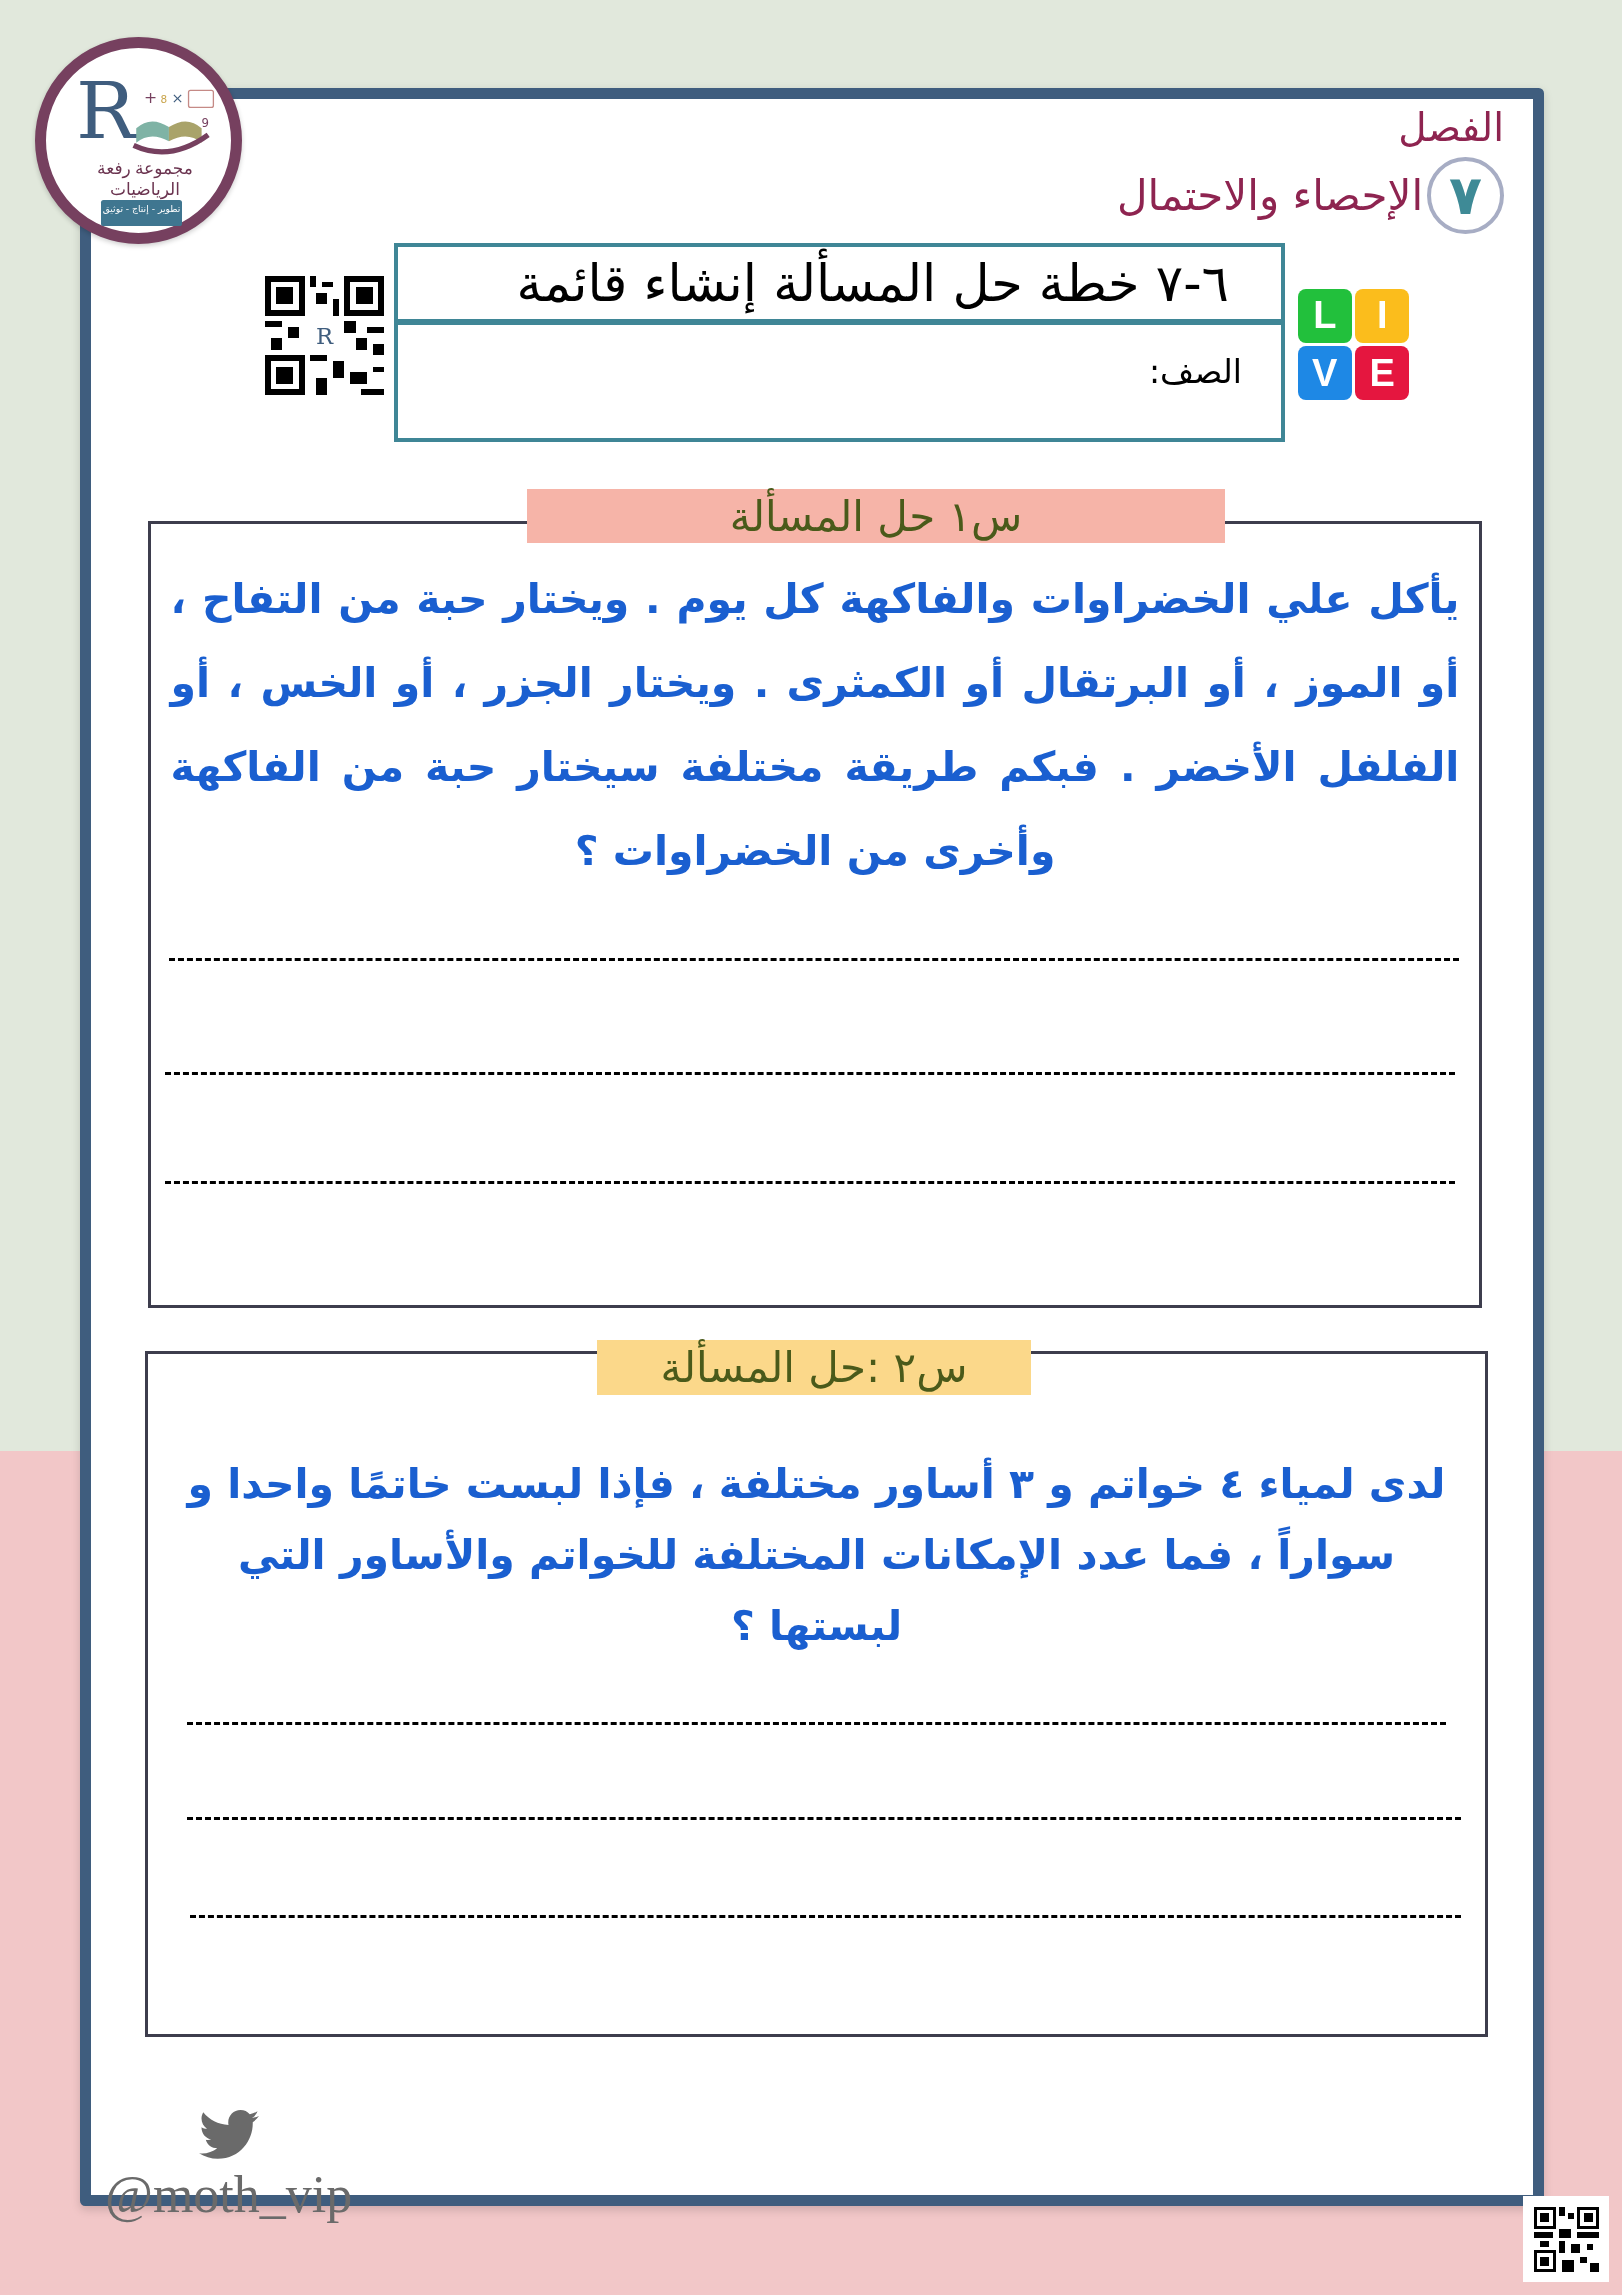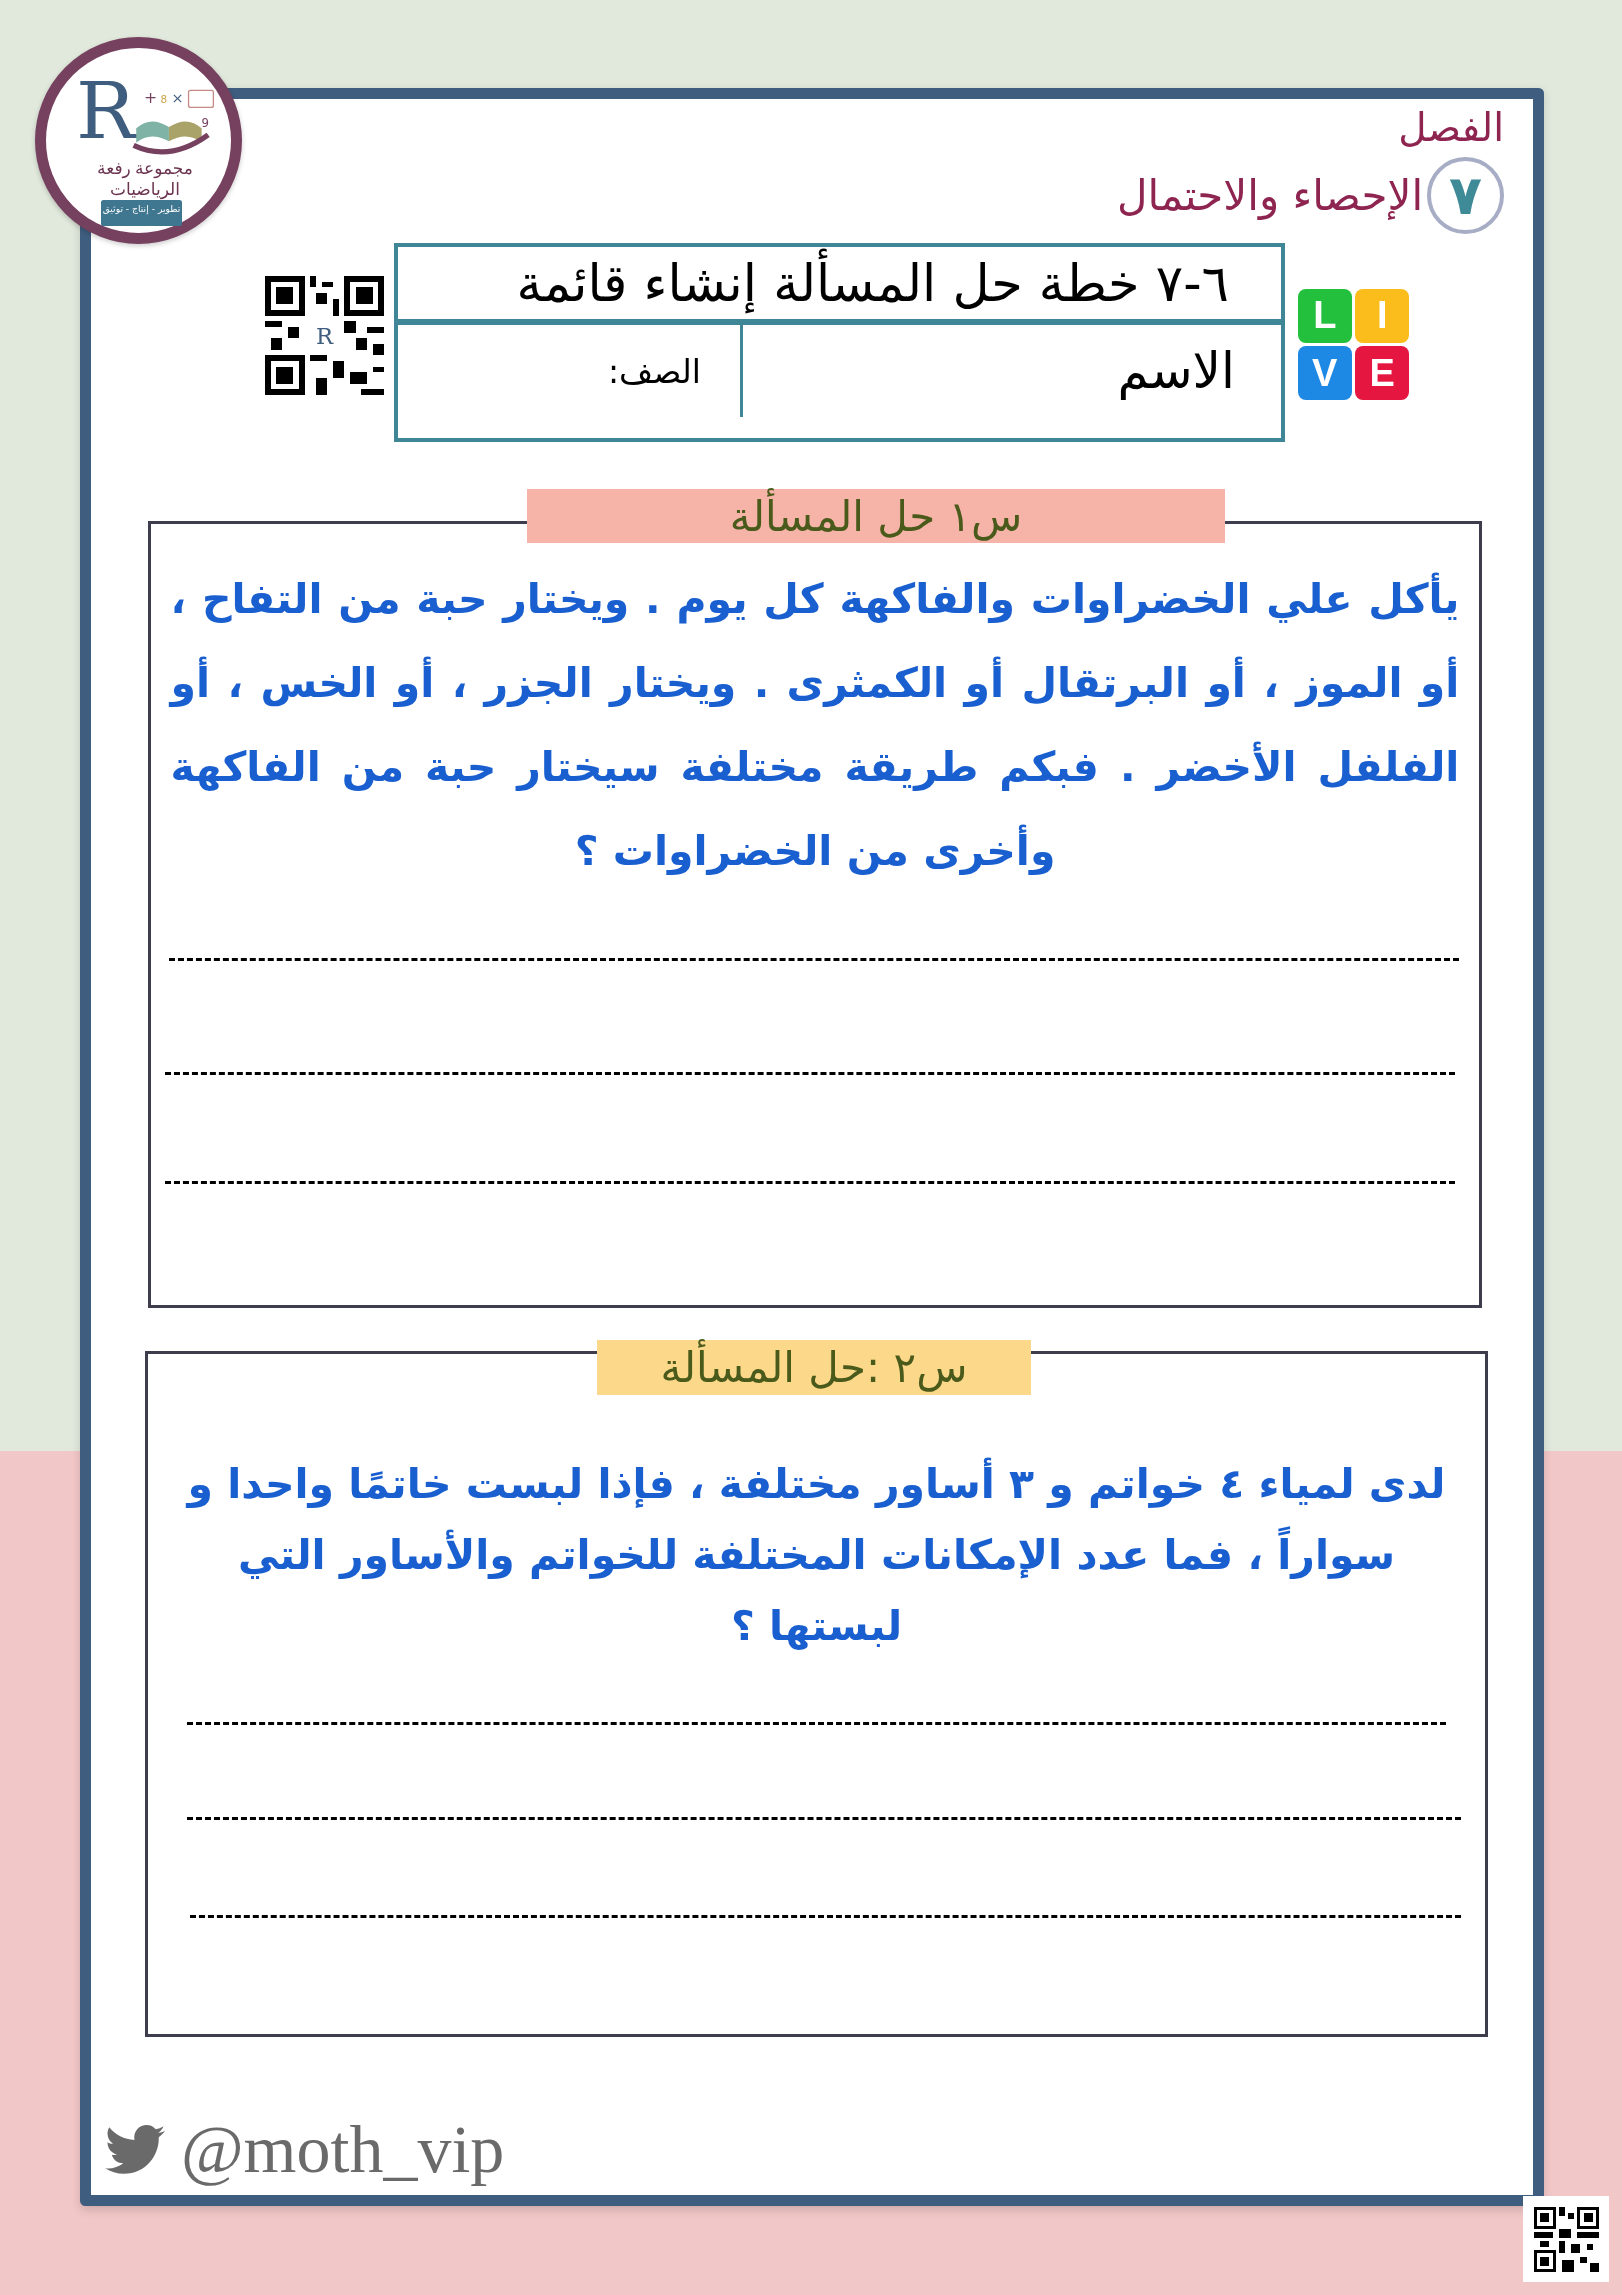--- a/index.html
+++ b/index.html
@@ -84,21 +84,21 @@
     position: absolute; color: #1a5fd0; font-weight: bold; text-align: center;
     direction: rtl; text-align-last: center;
   }
   .q1 .qtext { left: 19.6px; right: 19.6px; top: 33px; font-size: 41px; line-height: 84px; text-align: justify; }
   .q2 .qtext { left: 33px; right: 33px; top: 95px; font-size: 41px; line-height: 71px; }
   .dash {
     position: absolute; height: 0; border-top: 3.9px dashed #000;
   }
   .twitter {
     position: absolute; left: 105px; top: 2110px; display: flex; align-items: center;
-    color: #6a6a6a; font-family: "Liberation Serif", serif; font-size: 68px; gap: 16px;
+    color: #6a6a6a; font-family: "Liberation Serif", serif; font-size: 52px; gap: 5px; flex-direction: column;
   }
   .qr-bottom {
     position: absolute; left: 1523px; top: 2196px; width: 86px; height: 86px;
     background: #fff; padding: 10.5px; box-sizing: border-box;
   }
 </style>
 </head>
 <body>
 
 <div class="frame"></div>
@@ -157,23 +157,20 @@
     <rect x="9" y="18" width="2" height="3"></rect>
       <rect x="17" y="20" width="4" height="1"></rect>
       <rect x="1" y="11" width="2" height="2"></rect>
   </g>
   <text x="10.5" y="12" font-size="4" text-anchor="middle" fill="#3f5d7e" font-family="DejaVu Serif, serif">R</text>
 </svg>
 
 <div class="header-table">
   <div class="ht-title">٦-٧ خطة حل المسألة إنشاء قائمة</div>
   <div class="ht-row">
-    <div class="ht-name">
-      <span>الاسم</span>
-    </div>
     <div class="ht-class">
       <span>الصف:</span>
     </div>
   </div>
 </div>
 
 <div class="live-logo">
   <div class="live-tile" style="background:#22c03c">L</div>
   <div class="live-tile" style="background:#fbbd1c">I</div>
   <div class="live-tile" style="background:#1e88e5">V</div>

